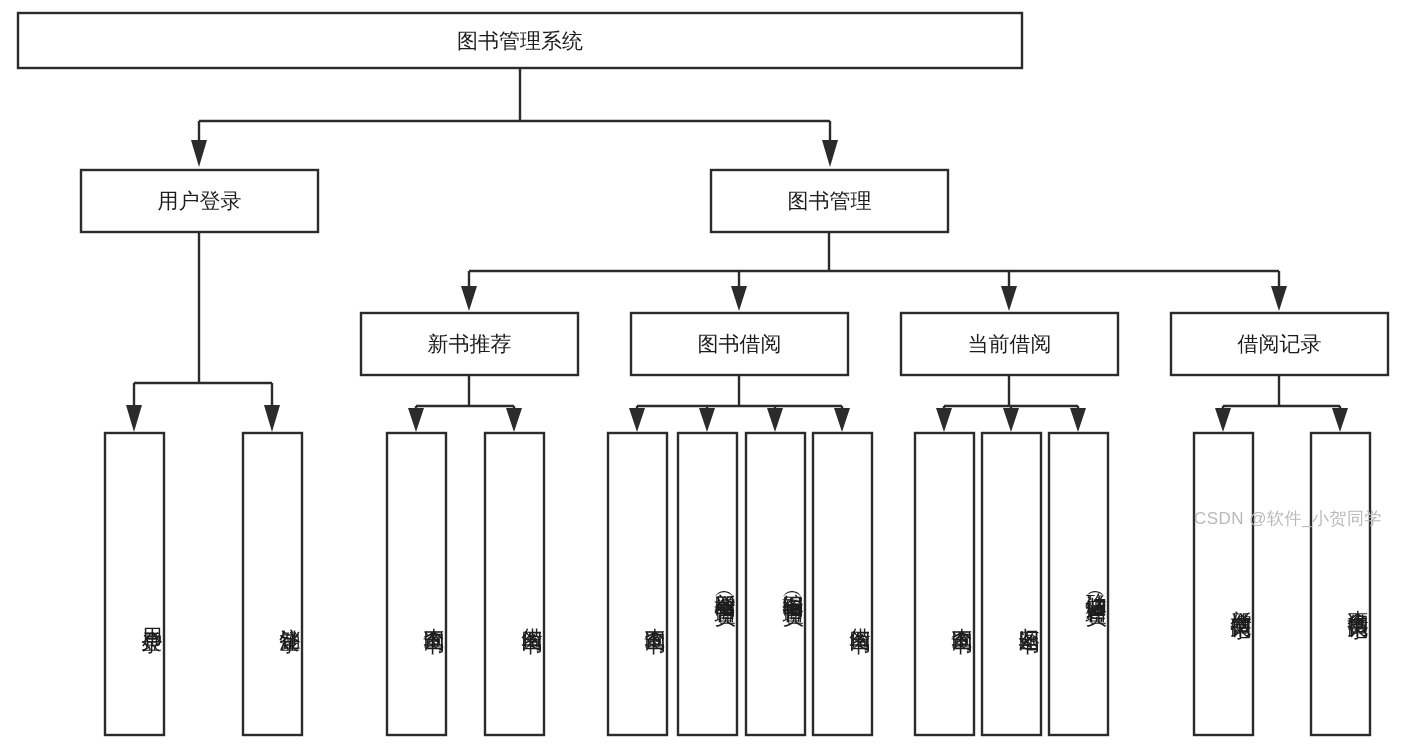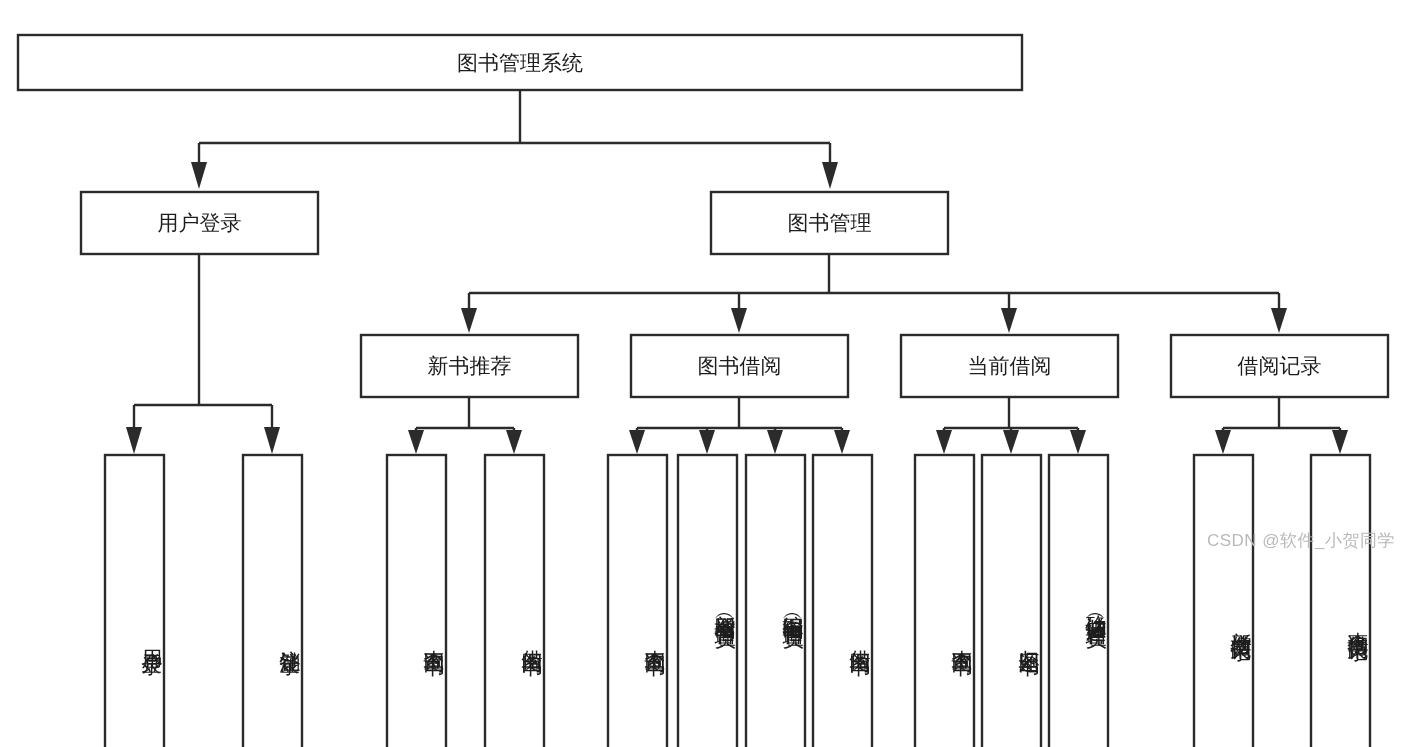--- a/index.html
+++ b/index.html
@@ -11,21 +11,20 @@
     width: 1405px;
     height: 747px;
     font-family: "Liberation Sans", "DejaVu Sans", sans-serif;
     overflow: hidden;
   }
   #diagram-root {
     position: relative;
     width: 1405px;
     height: 536px;
     background: #ffffff;
-    margin-top: 22px;
   }
   svg#flow-svg {
     position: absolute;
     left: 0;
     top: 0;
     width: 1405px;
     height: 747px;
     display: block;
   }
   .node-box {
@@ -62,21 +61,21 @@
     letter-spacing: 2px;
     white-space: nowrap;
     text-align: center;
     pointer-events: none;
     display: flex;
     align-items: flex-start;
     justify-content: center;
   }
   .watermark {
     position: absolute;
-    right: 10px;
+    right: 23px;
     bottom: 6px;
     font-family: "Liberation Sans", "DejaVu Sans", sans-serif;
     font-size: 17px;
     color: #b9b9b9;
     letter-spacing: 0.5px;
     white-space: nowrap;
   }
 </style>
 </head>
 <body>

